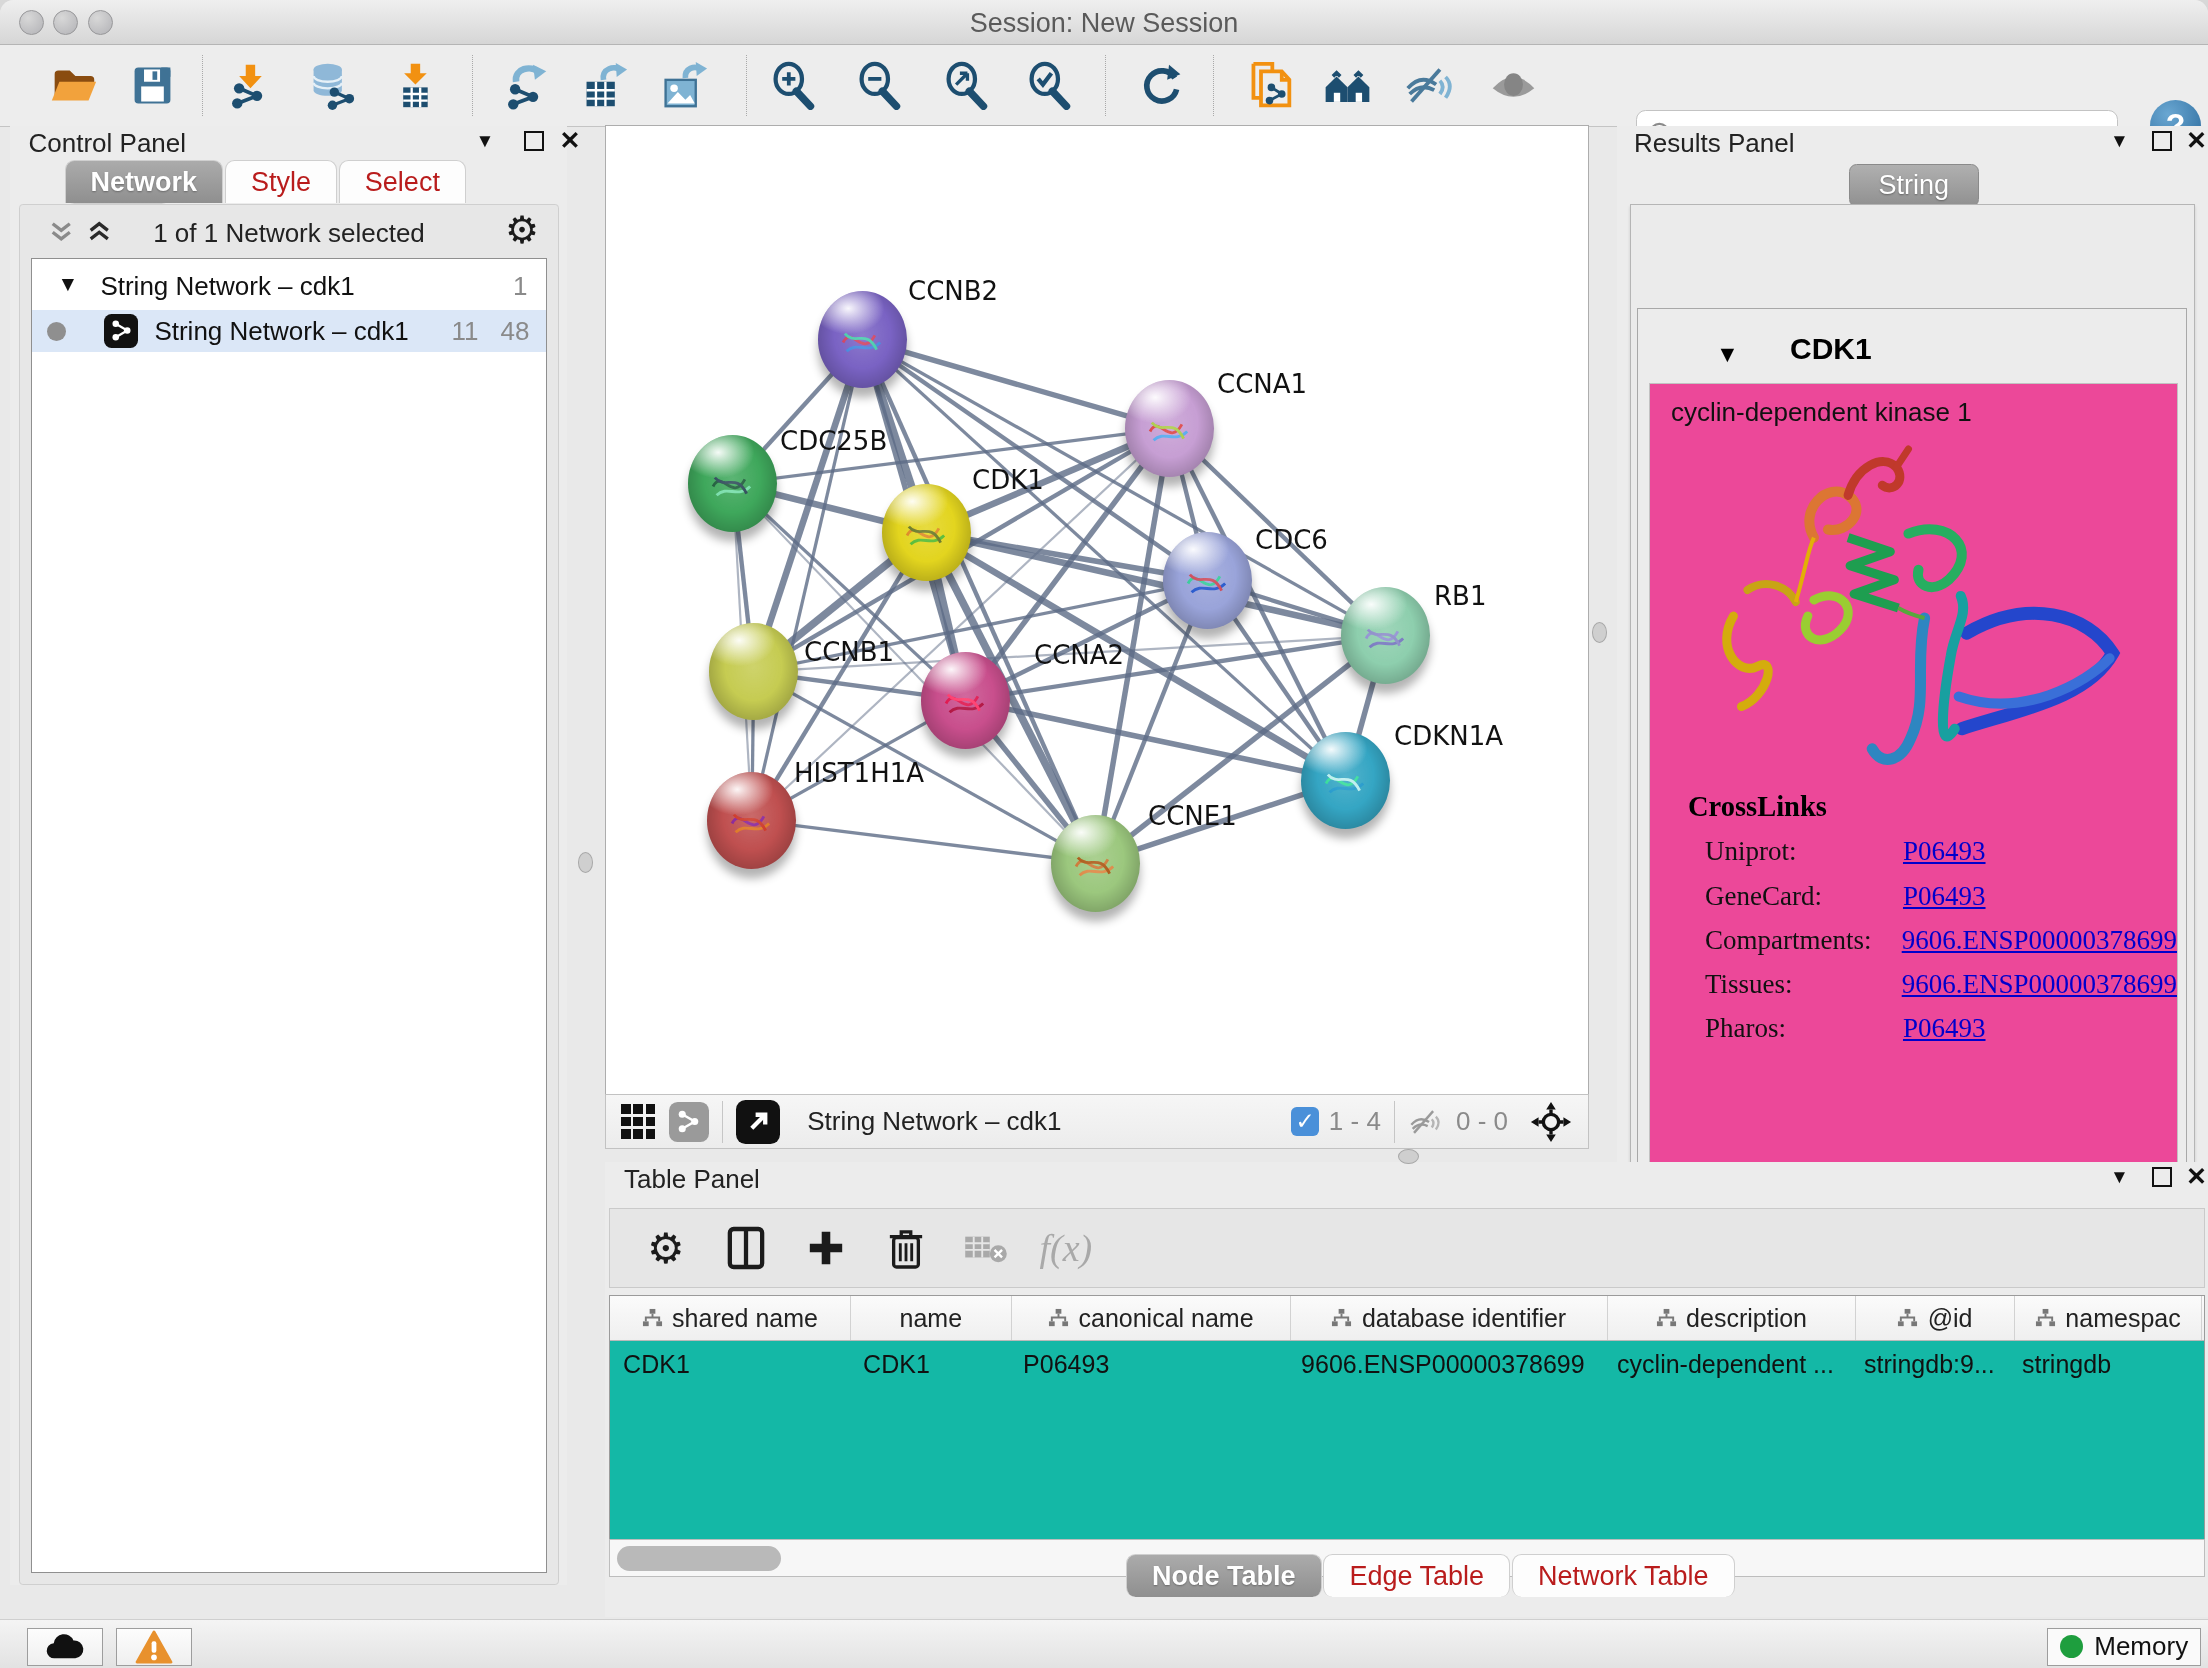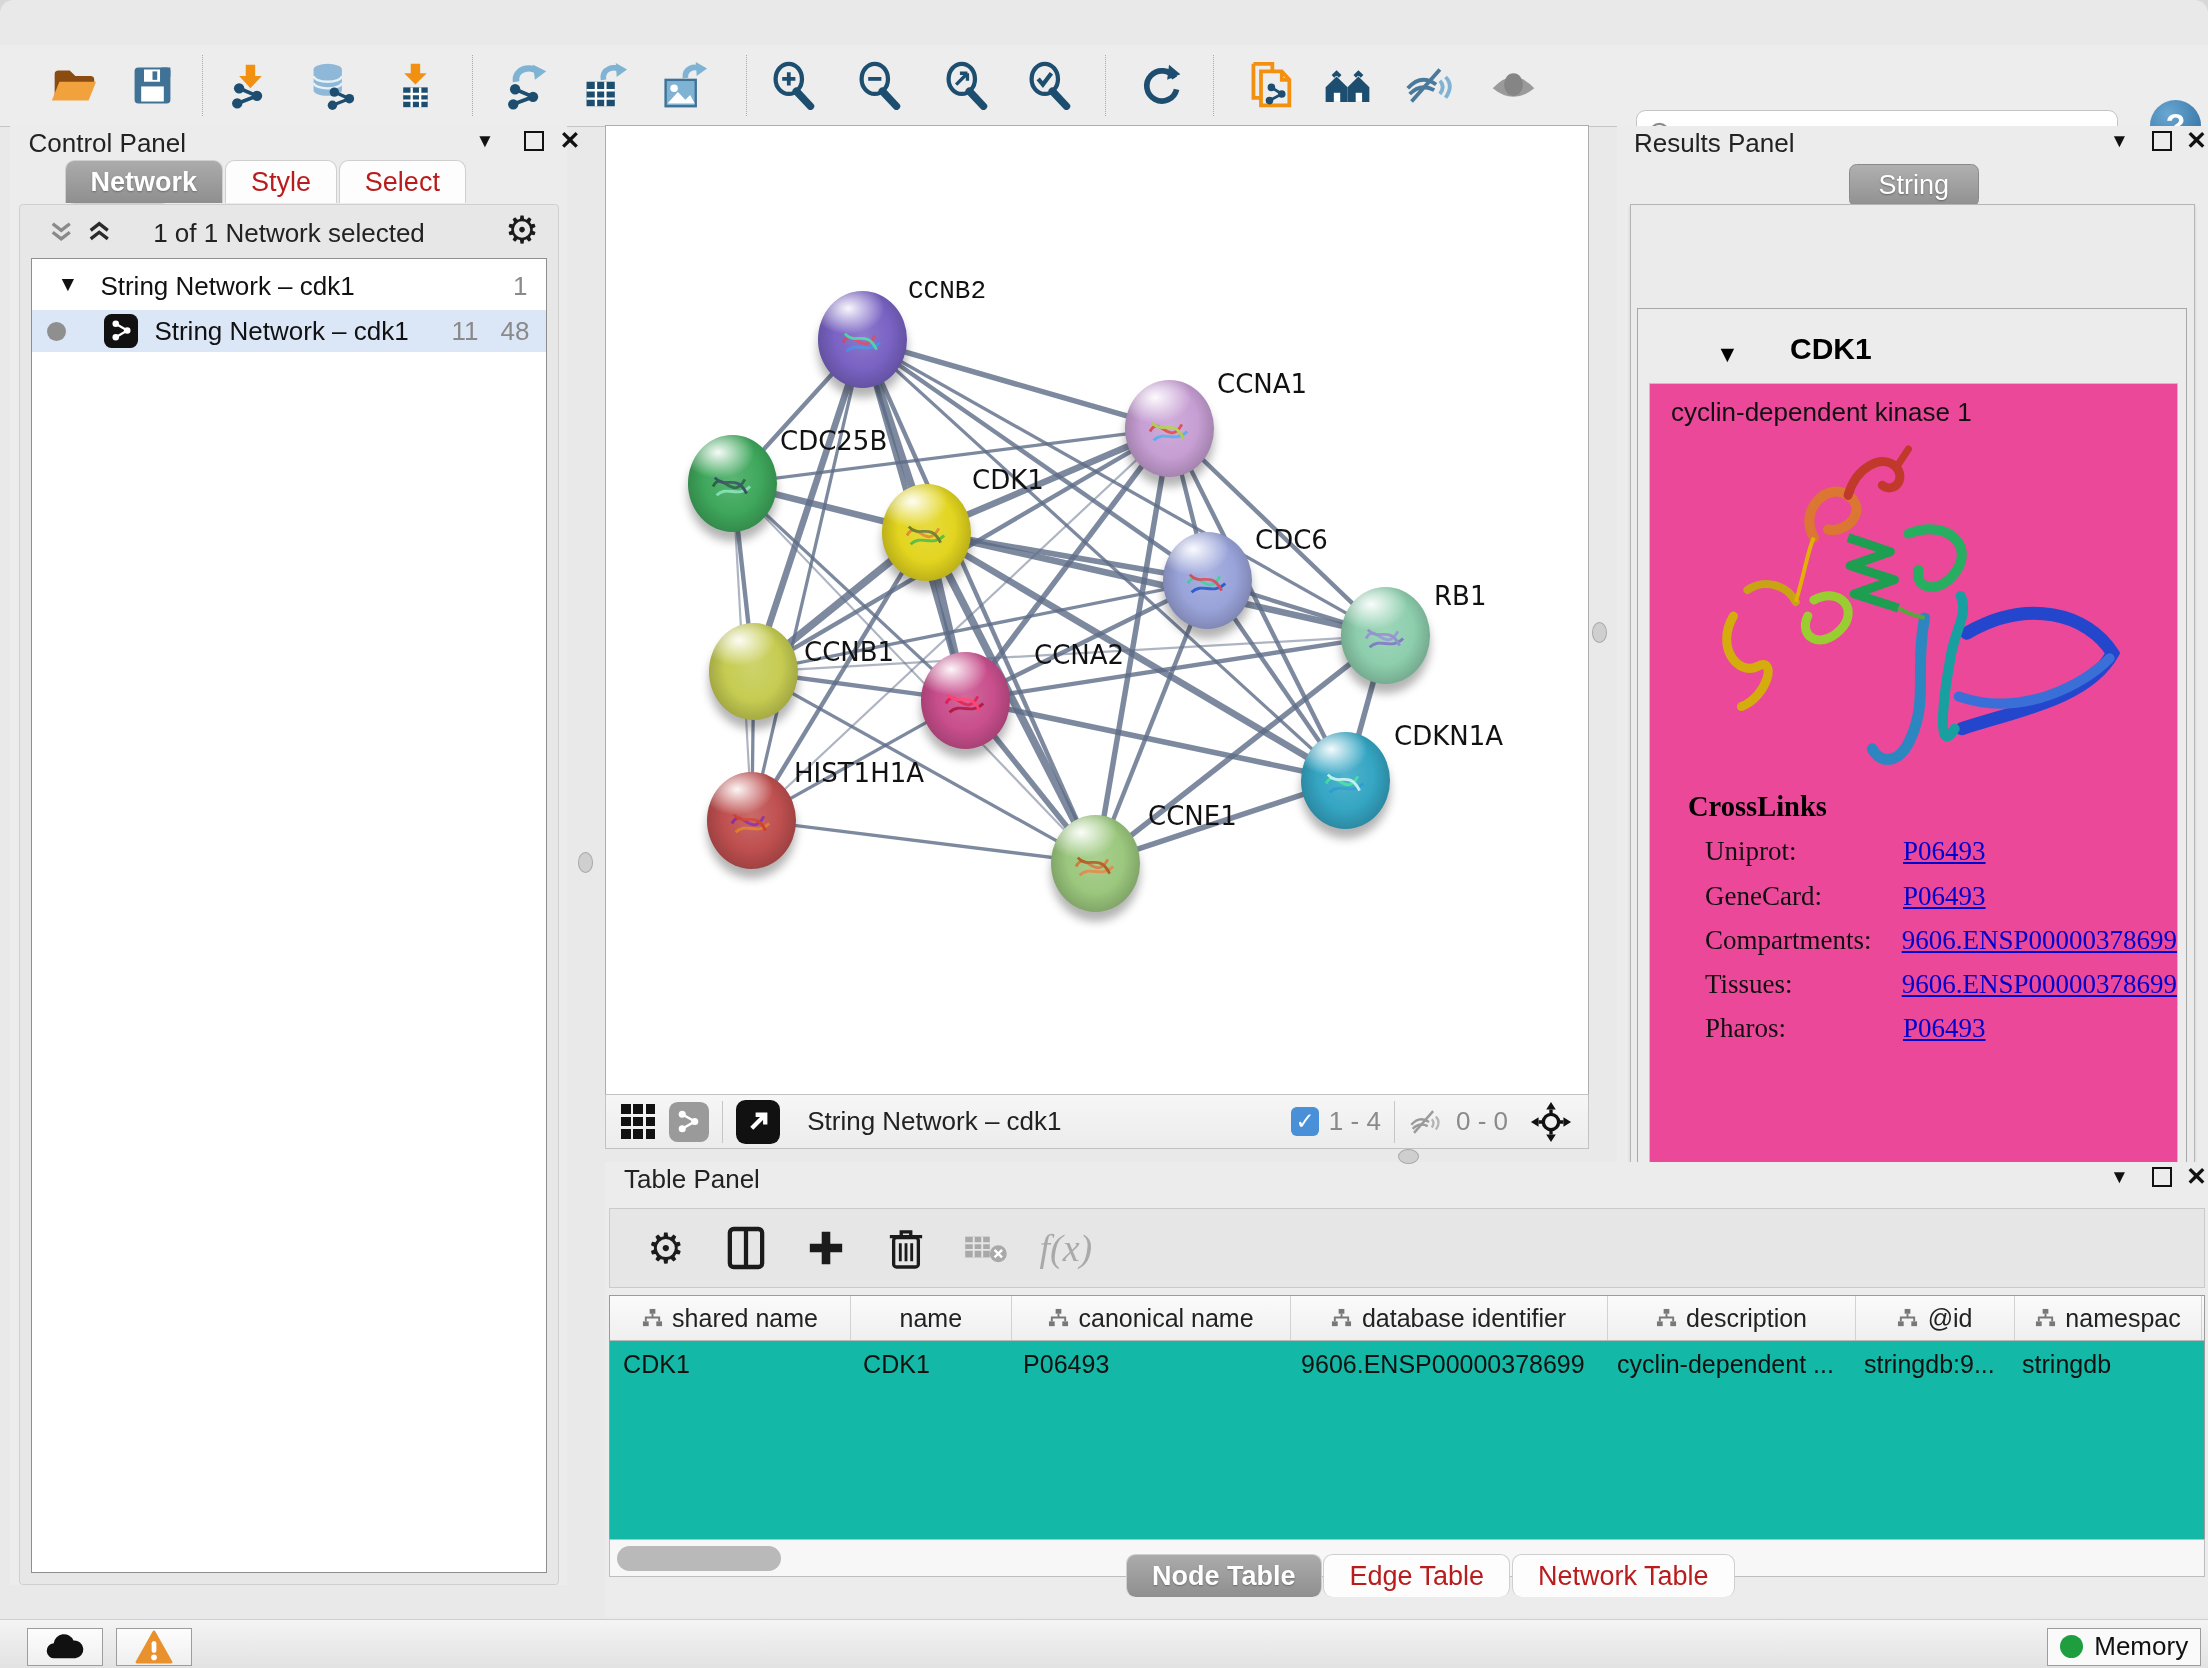--- a/index.html
+++ b/index.html
@@ -100,20 +100,26 @@
   .mem-btn{position:absolute;left:2047px;top:7.6px;width:152px;height:36px;background:#fafafa;border:1.9px solid #9d9d9d;
      display:flex;align-items:center;justify-content:center;gap:11.4px;font-size:26px;color:#111;}
   .mem-dot{width:23px;height:23px;border-radius:50%;background:#1e9e3e;}
   .split-dot{position:absolute;width:13.3px;height:19px;border-radius:50%;background:#cfcfcf;border:1px solid #a9a9a9;}
 </style>
 </head>
 <body>
 
 <div class="root">
 
+  <div class="titlebar">
+    <span class="tl-dot" style="left:19px"></span>
+    <span class="tl-dot" style="left:53px"></span>
+    <span class="tl-dot" style="left:88px"></span>
+    <div class="win-title">Session: New Session</div>
+  </div>
 
   <div class="toolbar">
     <div class="tb-btn" style="left:48px">
       <svg width="49" height="49" viewBox="0 0 52 52">
           <path d="M6,40 V14 q0,-4 4,-4 h12 l6,6 h16 q4,0 4,4 v4" fill="#8a4c10"></path>
           <path d="M3,42 L11,22 H50 L42,42 Z" fill="#f2a23c"></path>
         </svg>
     </div>
     <div class="tb-btn" style="left:127px">
       <svg width="49" height="49" viewBox="0 0 52 52">
@@ -355,21 +361,21 @@
       </svg>
     <div id="node-layer">
         <div class="node" style="left: 212px; top: 165px; background-color: rgb(122, 99, 196);">
           <svg width="55" height="53" viewBox="0 0 60 60">
             <path d="M8,30 C18,10 30,48 44,22" stroke="#d04060" stroke-width="3.2" fill="none"></path>
             <path d="M12,40 C24,28 36,44 50,30" stroke="#4488dd" stroke-width="3.2" fill="none"></path>
             <path d="M10,20 C22,34 34,14 46,38" stroke="#44ccaa" stroke-width="3.2" fill="none"></path>
           </svg>
           <span class="gloss"></span>
         </div>
-        <div class="net-label" style="left: 302px; top: 150px; font-family: Liberation Mono, monospace;">CCNB2</div>
+        <div class="net-label" style="left: 302px; top: 150px;">CCNB2</div>
         <div class="node" style="left: 519px; top: 254px; background-color: rgb(199, 159, 212);">
           <svg width="55" height="53" viewBox="0 0 60 60">
             <path d="M8,30 C18,10 30,48 44,22" stroke="#dd4444" stroke-width="3.2" fill="none"></path>
             <path d="M12,40 C24,28 36,44 50,30" stroke="#55aaee" stroke-width="3.2" fill="none"></path>
             <path d="M10,20 C22,34 34,14 46,38" stroke="#aacc44" stroke-width="3.2" fill="none"></path>
           </svg>
           <span class="gloss"></span>
         </div>
         <div class="net-label" style="left: 611px; top: 243px;">CCNA1</div>
         <div class="node" style="left: 82px; top: 309px; background-color: rgb(63, 168, 92);">

